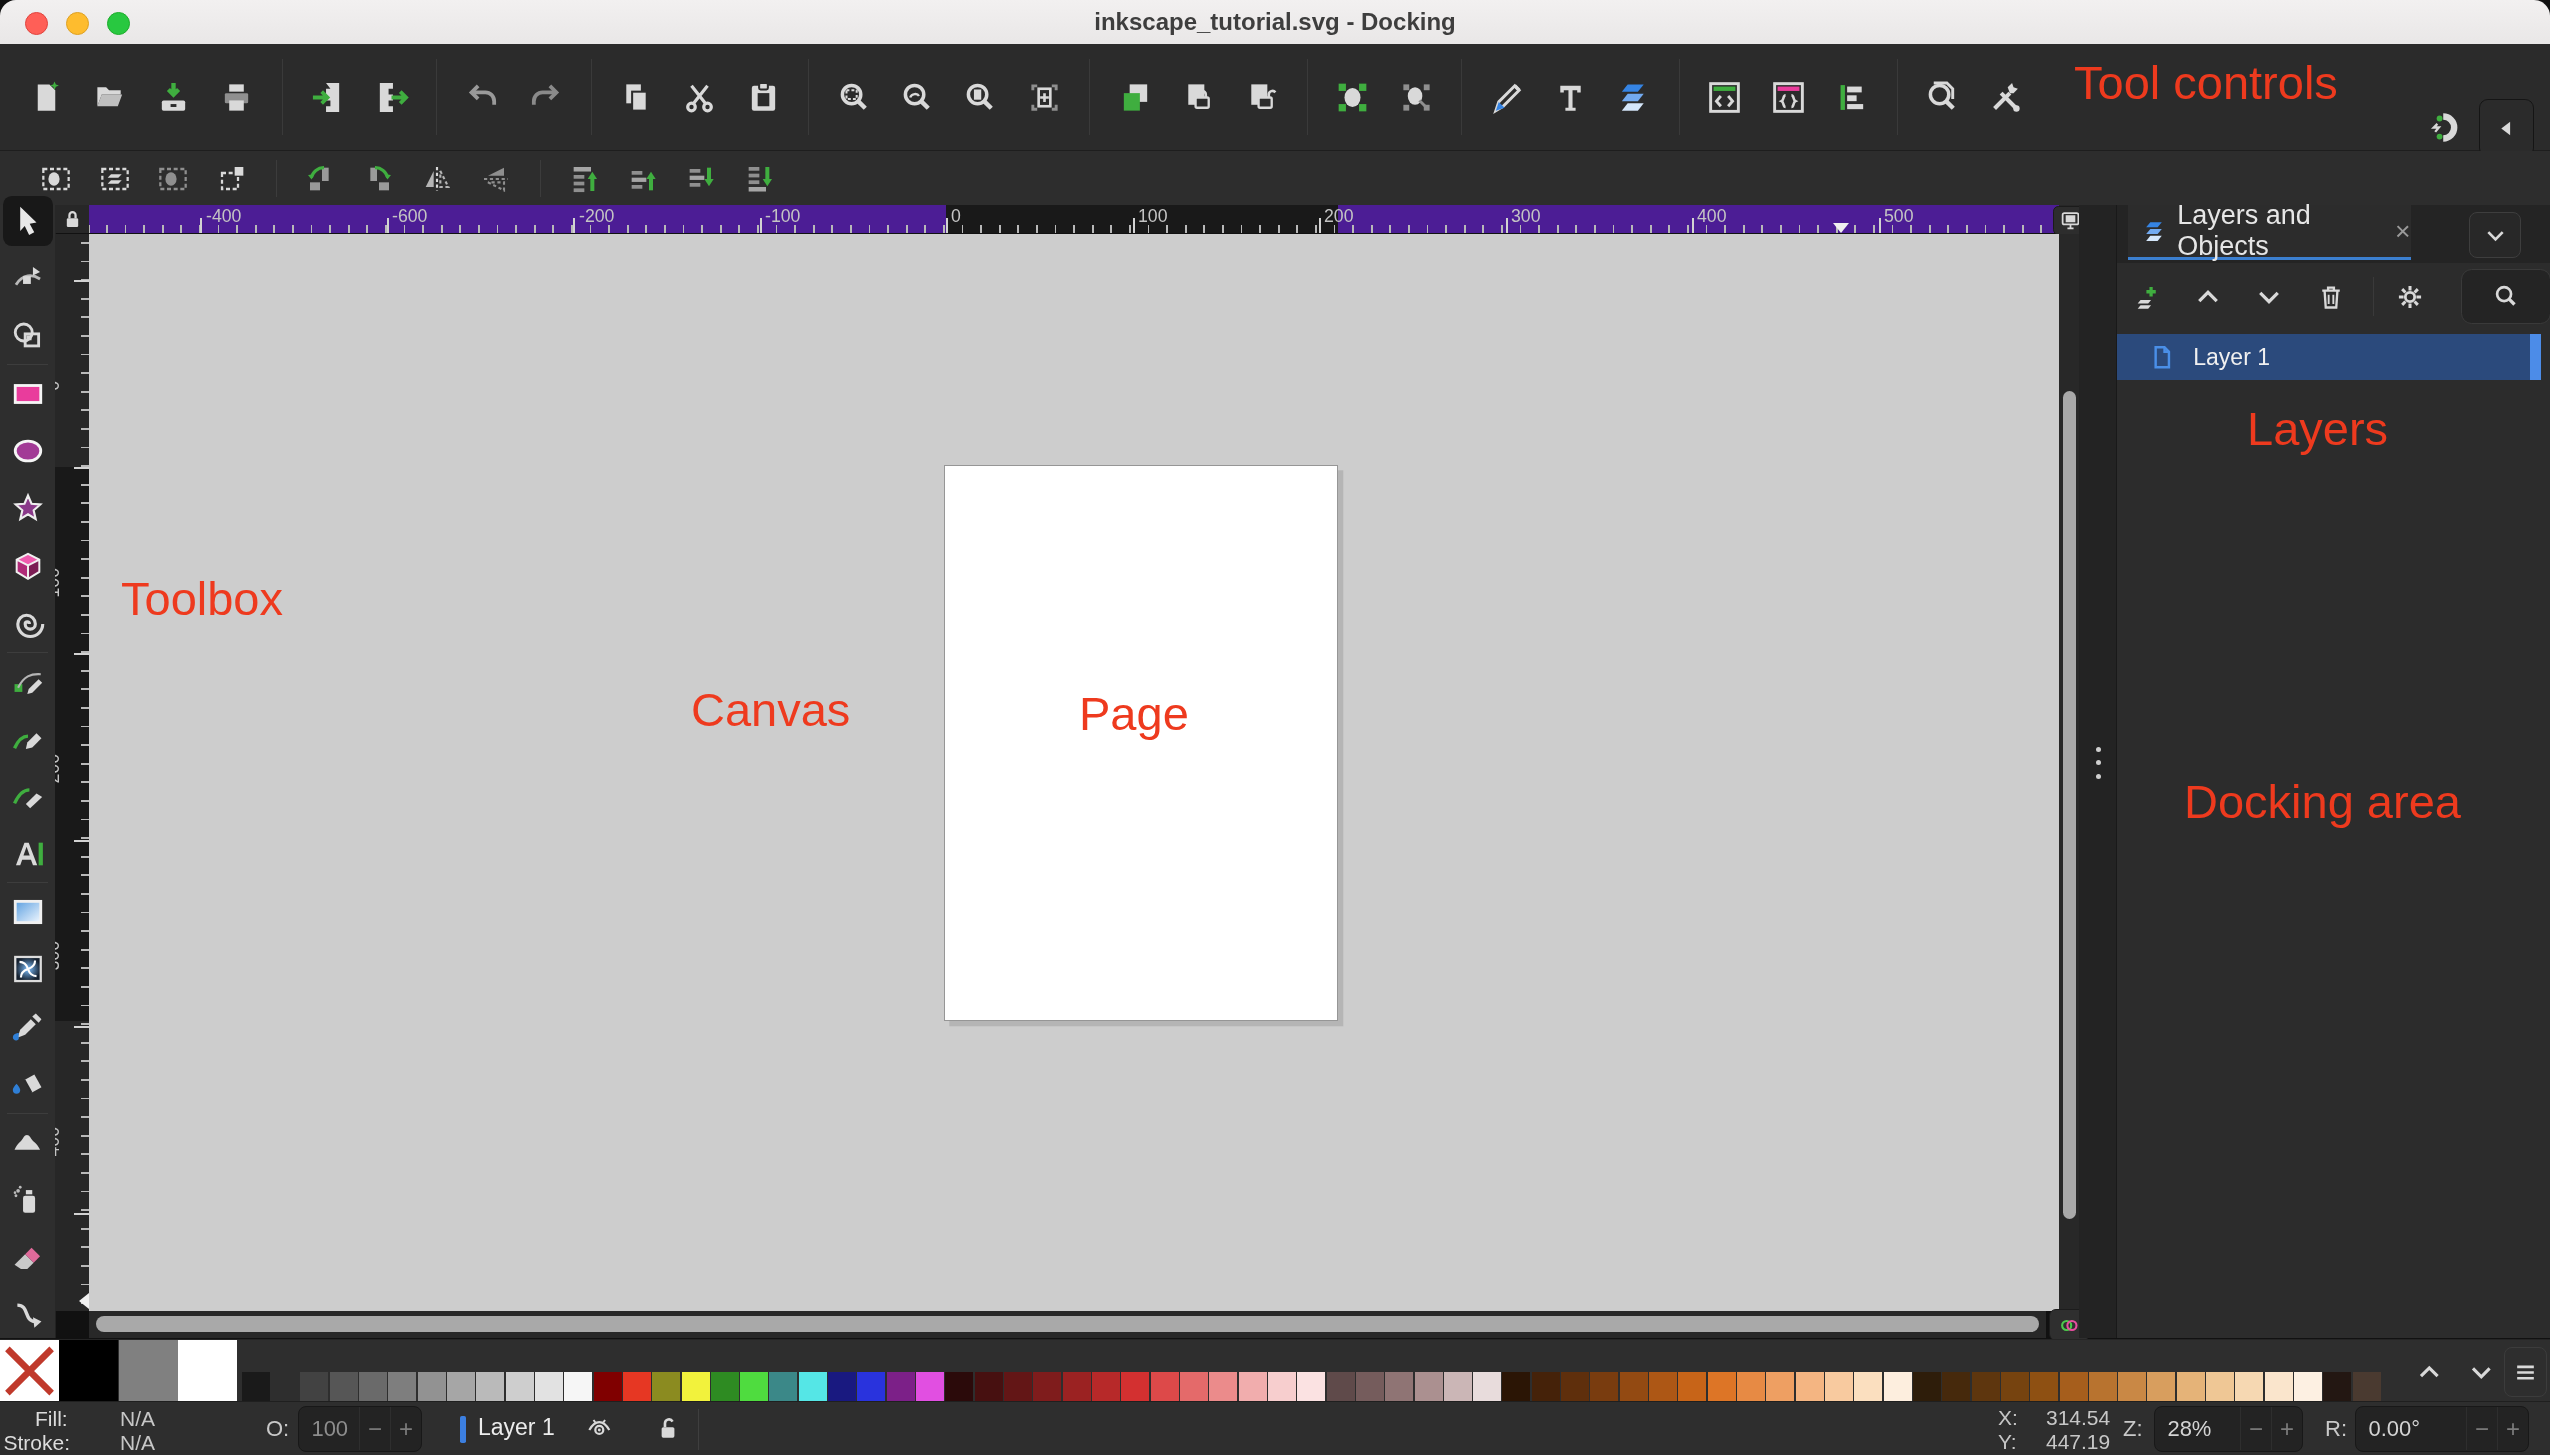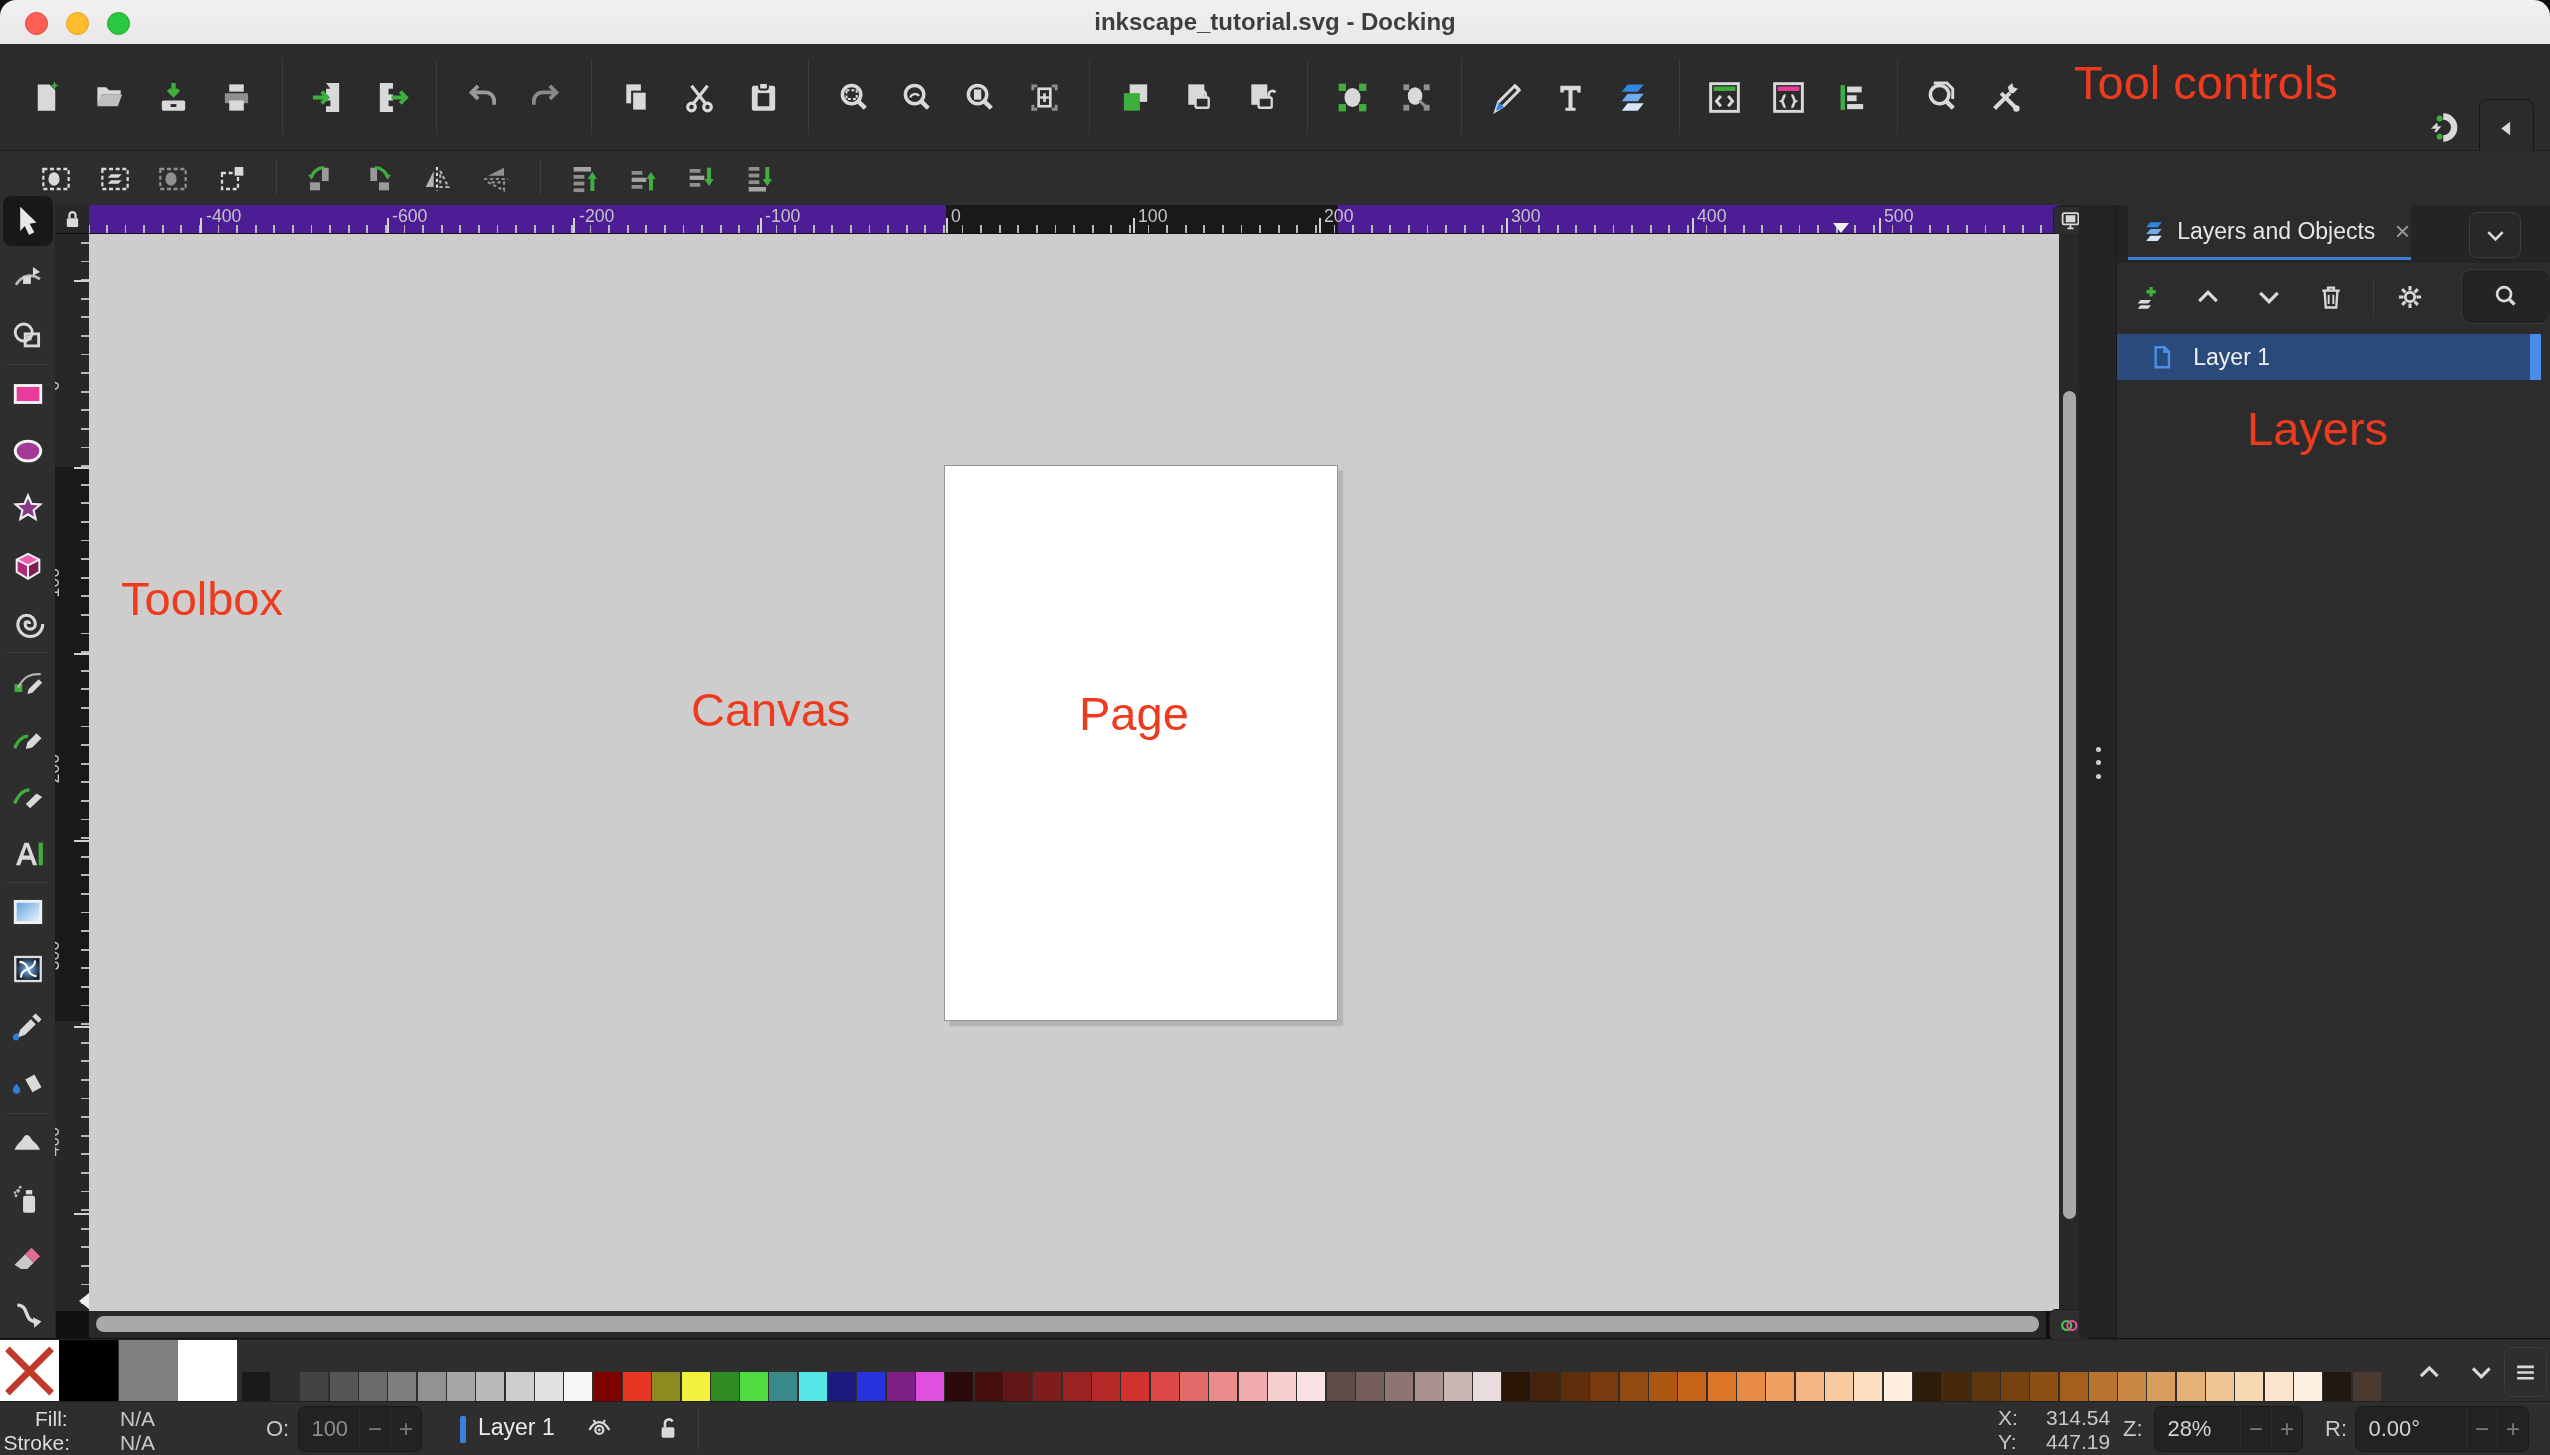--- a/index.html
+++ b/index.html
@@ -86,21 +86,21 @@
   #scroll-corner{left:2059px;top:205px;width:20.4px;height:28px;background:#272727;}
 
   
   #gutter{left:2079px;top:205px;width:37px;height:1133px;background:#232323;}
   .grip-dot{position:absolute;left:17px;width:5.3px;height:5.3px;border-radius:50%;background:#cfcfcf;}
   #panel{left:2116px;top:205px;width:434px;height:1133px;background:#2c2c2c;border-left:0.9px solid #191919;}
   #tabbar{position:absolute;left:0;top:0;width:100%;height:58px;background:#242424;}
   #tab-active{position:absolute;left:10.6px;top:0;width:283px;height:55px;background:#2c2c2c;
               border-bottom:3.5px solid #3b7fd0;display:flex;align-items:center;padding-left:14px;box-sizing:border-box;gap:10.6px;}
   #tab-active svg{width:25px;height:25px;}
-  .tab-label{font-size:23px;color:#e6e6e6;}
+  .tab-label{font-size:27px;color:#e6e6e6;}
   .tab-close{font-size:26.6px;color:#9a9a9a;margin-left:8.9px;}
   #panel-chevron{position:absolute;right:30px;top:7px;width:50px;height:44px;border:1.8px solid #3e3e3e;border-radius:8px;
                  background:#282828;display:flex;align-items:center;justify-content:center;}
   #panel-chevron svg{width:23px;height:23px;}
   #panel-tools{position:absolute;left:0;top:58px;width:100%;height:67px;display:flex;align-items:center;padding-left:7px;box-sizing:border-box;}
   .pbtn{width:46px;height:46px;display:flex;align-items:center;justify-content:center;margin-right:16px;}
   .pbtn svg{width:28px;height:28px;}
   .psep{width:0.9px;height:39px;background:#3a3a3a;margin:0 14px 0 3.5px;}
   #search-box{width:89px;height:53px;border:1.8px solid #3a3a3a;border-radius:10.6px;background:#242424;
               display:flex;align-items:center;justify-content:center;margin-left:12.4px;}
@@ -1172,14 +1172,15 @@
     <span class="spin-btn">+</span>
   </div>
 </div>
 
 <div id="overlay" class="abs">
     <div class="anno" style="left: 2074px; top: 55px; color: rgb(238, 58, 30);">Tool controls</div>
     <div class="anno" style="left: 121px; top: 571px; color: rgb(238, 58, 30);">Toolbox</div>
     <div class="anno" style="left: 691px; top: 682px; color: rgb(238, 58, 30);">Canvas</div>
     <div class="anno" style="left: 1079px; top: 686px; color: rgb(238, 58, 30);">Page</div>
     <div class="anno" style="left: 2247px; top: 401px; color: rgb(238, 58, 30);">Layers</div>
+    <div class="anno" style="left: 2184px; top: 774px; color: rgb(238, 58, 30);">Docking area</div>
   </div>
 
 
 </body></html>

